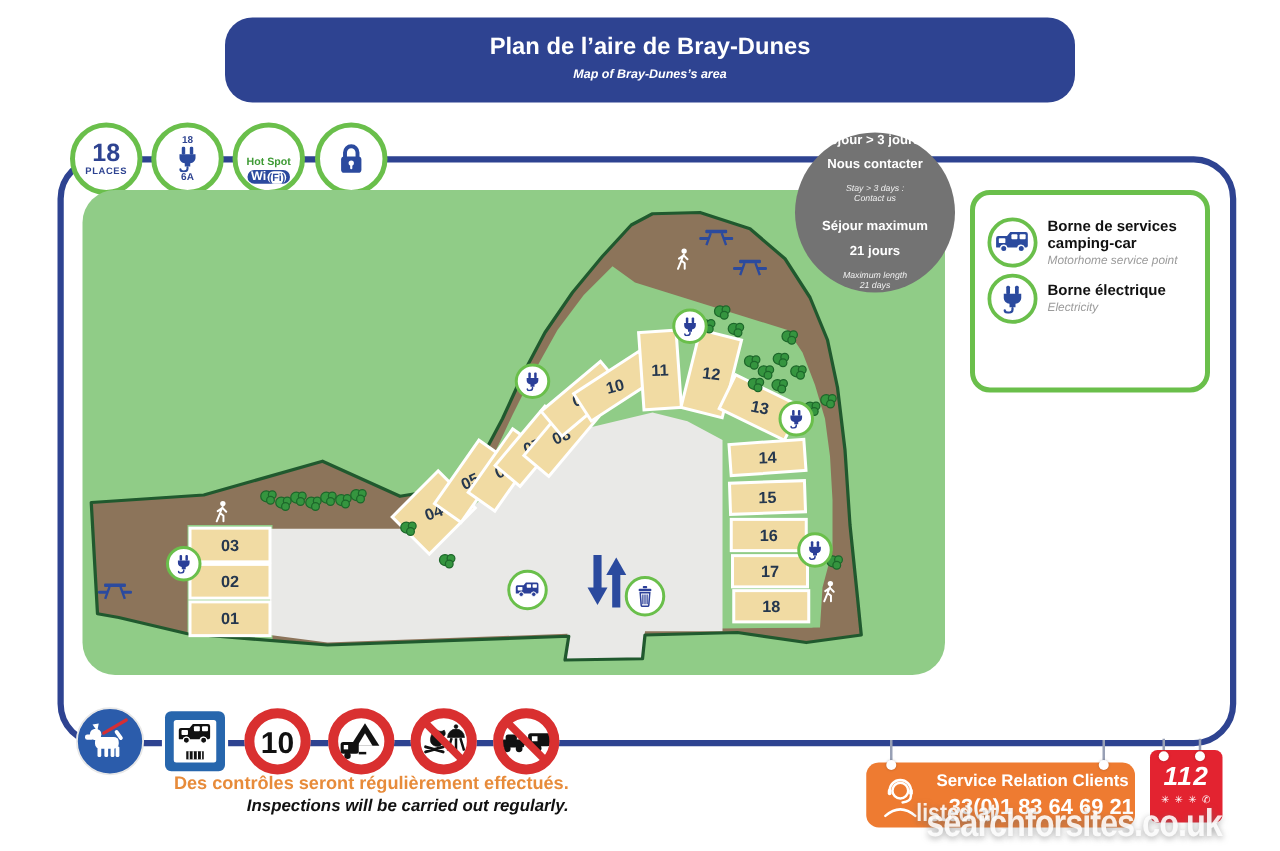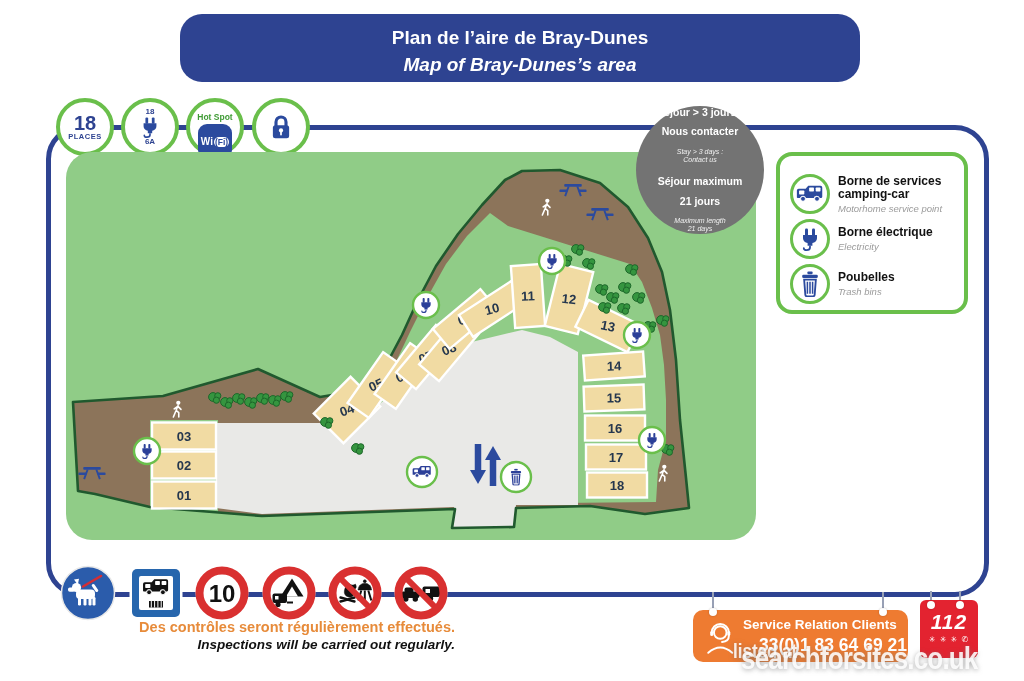--- a/index.html
+++ b/index.html
@@ -4,35 +4,35 @@
 <style>
   html,body{margin:0;padding:0;background:#fff;}
   .stage{position:relative;width:1020px;height:681px;background:#ffffff;overflow:hidden;
          font-family:"Liberation Sans",sans-serif;}
   .abs{position:absolute;}
 
   
   .banner{left:180px;top:14px;width:680px;height:68px;background:#2e4391;border-radius:22px;
           color:#fff;text-align:center;}
   .banner .t1{font-size:19px;font-weight:bold;margin-top:13px;}
-  .banner .t2{font-size:19px;font-style:italic;margin-top:5px;font-weight:bold;}
+  .banner .t2{font-size:10px;font-style:italic;margin-top:5px;font-weight:bold;}
 
   
   .frame{left:46px;top:125px;width:933px;height:462px;border:5px solid #2e4391;border-radius:34px;}
 
   
   .circ{width:58px;height:58px;border-radius:50%;background:#fff;border:4px solid #6abf4b;
         box-sizing:border-box;display:flex;flex-direction:column;align-items:center;justify-content:center;
         color:#2e4391;}
   .c1{left:56px;top:98px;}  .c2{left:121px;top:98px;} .c3{left:186px;top:98px;} .c4{left:252px;top:98px;}
   .c1 .big{font-size:20px;font-weight:bold;line-height:18px;}
   .c1 .small{font-size:7.5px;font-weight:bold;letter-spacing:.5px;}
   .c2 .tiny{font-size:8px;font-weight:bold;line-height:8px;}
   .hotspot{font-size:8.5px;font-weight:bold;color:#3f9b35;margin-top:17px;}
-  .wifi{display:flex;align-items:center;background:#2b4a9e;border-radius:9px;padding:12px 3px;margin-top:2px;}
+  .wifi{display:flex;align-items:center;background:#2b4a9e;border-radius:9px;padding:0 3px;margin-top:2px;}
   .wifi .wi{color:#fff;font-weight:bold;font-size:10px;}
   .wifi .fi{background:#fff;color:#2b4a9e;font-weight:bold;font-size:8.5px;border-radius:6px;
             padding:0 1px;margin-left:1px;}
 
   
   .stay{left:636px;top:106px;width:128px;height:128px;border-radius:50%;background:#737373;color:#fff;
         display:flex;flex-direction:column;align-items:center;justify-content:space-between;text-align:center;z-index:5;}
   .stay .fr{font-size:10.5px;font-weight:bold;line-height:13px;}
   .stay .en{font-size:7px;font-style:italic;line-height:8.5px;margin-top:3px;margin-bottom:4px;opacity:.9;}
 
@@ -53,21 +53,21 @@
   
   .sign{width:56px;height:56px;}
   .notice{left:55px;top:619px;width:400px;text-align:right;}
   .notice .fr{color:#e78b3a;font-weight:bold;font-size:14.5px;}
   .notice .en{color:#111;font-weight:bold;font-style:italic;font-size:13.5px;margin-top:2px;}
 
   
   .string{width:2px;background:#98a0b5;z-index:1;}
   .dot{width:8px;height:8px;border-radius:50%;background:#fff;box-shadow:0 0 2px rgba(0,0,0,.25);z-index:4;}
   .svcbox{left:693px;top:610px;width:215px;height:52px;background:#ee7b31;border-radius:10px;color:#fff;z-index:2;}
-  .svcbox .ttl{position:absolute;left:50px;top:7px;width:160px;text-align:left;font-size:13.5px;font-weight:bold;}
+  .svcbox .ttl{position:absolute;left:50px;top:7px;width:160px;text-align:right;font-size:13.5px;font-weight:bold;}
   .svcbox .tel{position:absolute;left:42px;top:25px;width:172px;text-align:right;font-size:17.5px;font-weight:bold;}
   .tag112{left:920px;top:600px;width:58px;height:58px;background:#e32330;border-radius:6px;color:#fff;
           text-align:center;z-index:2;}
   .tag112 .num{font-size:21px;font-weight:bold;font-style:italic;margin-top:10px;letter-spacing:1px;}
   .tag112 .icons{font-size:8px;letter-spacing:1px;margin-top:1px;}
 
   
   .wm{color:rgba(255,255,255,.88);font-weight:bold;text-shadow:0 1px 6px rgba(110,110,110,.6);
       z-index:10;pointer-events:none;white-space:nowrap;transform-origin:left top;}
   .wm-small{left:733px;top:640px;font-size:20px;transform:scaleX(.85);}
@@ -177,31 +177,20 @@
     </div>
     <div class="lrow" style="top:18px">
       <span class="licon">
         <svg width="28" height="20" style="color:#2b4a9e">
             <use href="#sym-motorhome"></use>
           </svg>
         </span>
       <span class="ltxt">
           <div class="fr">Borne de services camping-car</div>
         <div class="en">Motorhome service point</div>
-        </span>
-    </div>
-    <div class="lrow" style="top:108px">
-      <span class="licon">
-        <svg width="22" height="26" style="color:#2b4a9e">
-            <use href="#sym-trash"></use>
-          </svg>
-        </span>
-      <span class="ltxt">
-          <div class="fr">Poubelles</div>
-        <div class="en">Trash bins</div>
         </span>
     </div>
   </div>
 
   <div class="abs map">
     <svg id="map-svg" width="690" height="388" viewBox="66 152 690 388">
         <polygon points="73,402 163,396 258,369 320,397 356,391 385,367 402,335 418,300 436,266 458,234 482,205 505,180 522,171 560,170 600,183 628,207 648,238 662,272 670,310 676,360 680,420 686,478 689,508 645,514 590,506 516,508 514,527 452,528 455,509 262,516 150,507 95,494 78,491" fill="#8c745a"></polygon>
         <polygon points="340,424 374,398 394,366 410,332 427,298 446,264 467,236 490,213 508,226 630,264 642,282 652,308 660,335 664,365 666,400 666,440 658,470 656,502 560,503 455,507" fill="#90cc87"></polygon>
         <rect x="150" y="420" width="68" height="92" fill="#90cc87"></rect>
         <rect x="580" y="348" width="70" height="154" fill="#90cc87"></rect>

